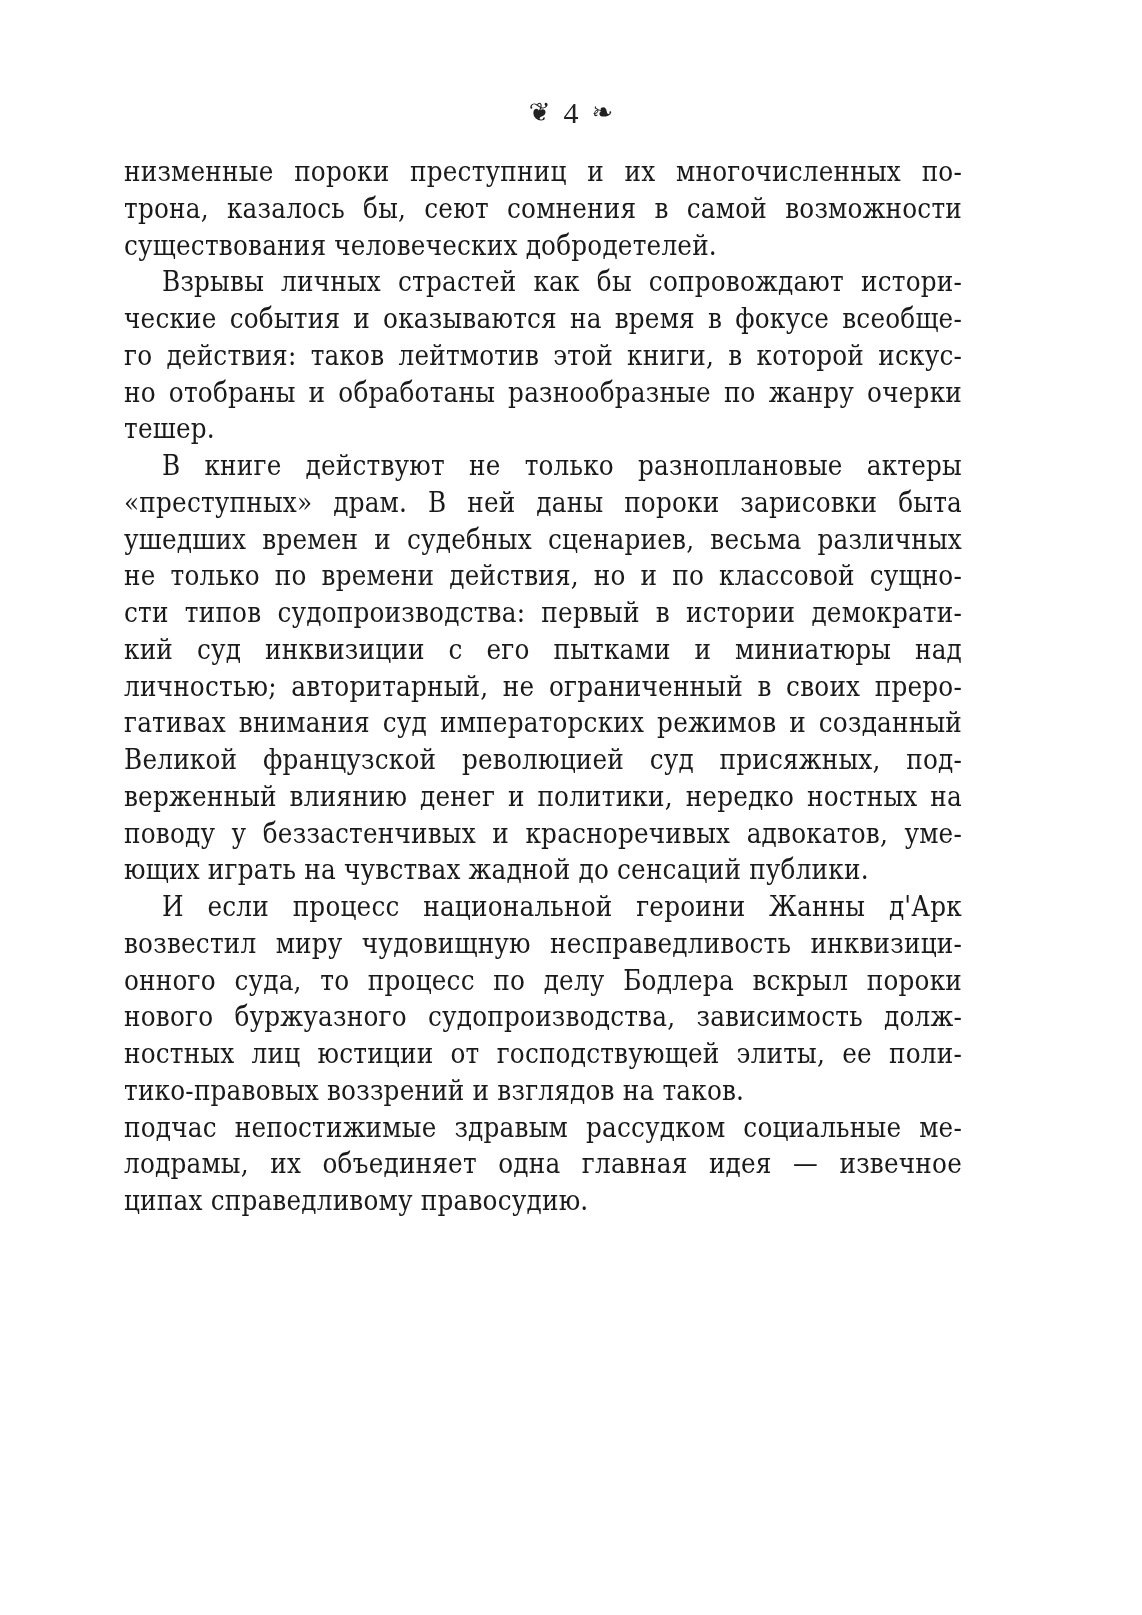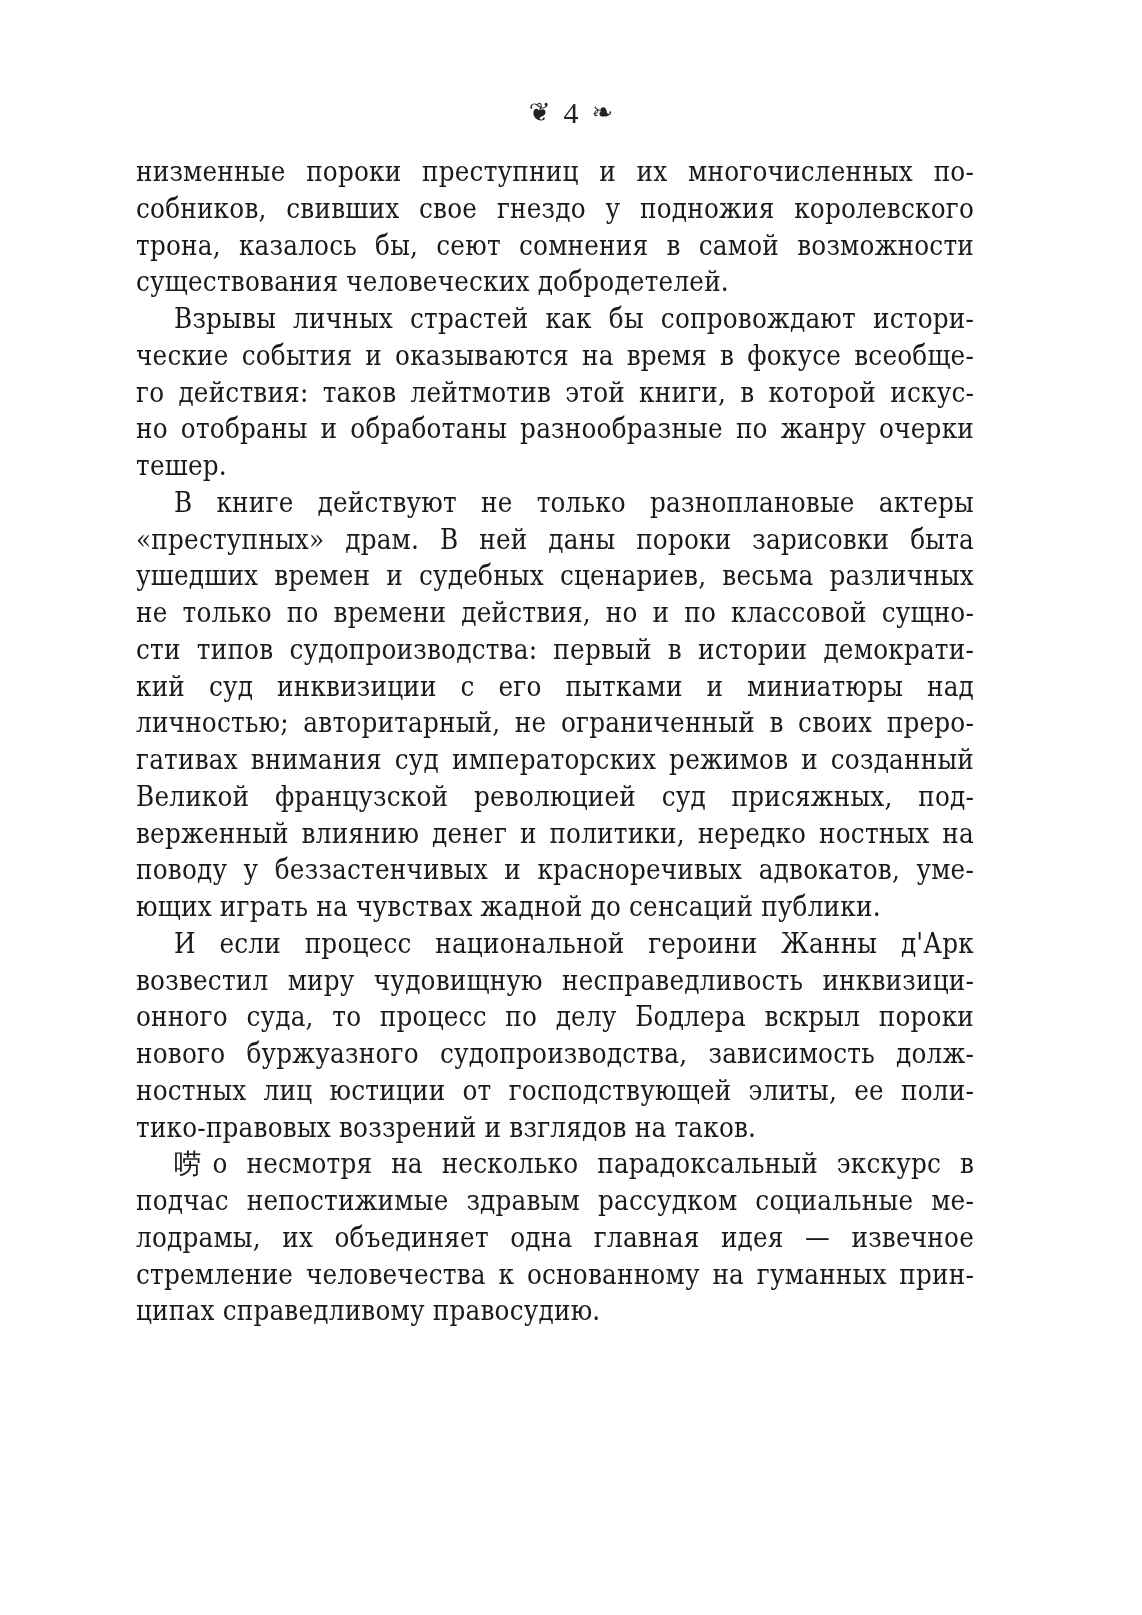--- a/index.html
+++ b/index.html
@@ -33,21 +33,21 @@
       margin: 0 6px;
     }
     .page-header .num {
       display: inline-block;
       vertical-align: middle;
       font-size: 30px;
     }
     .text-body {
       position: absolute;
       top: 153px;
-      left: 136px;
+      left: 124px;
       width: 838px;
     }
     .line {
       display: block;
       height: 36.75px;
       line-height: 36.75px;
       font-size: 27.5px;
       letter-spacing: 0.2px;
       white-space: nowrap;
       text-align: justify;
@@ -72,21 +72,20 @@
 <div class="page-header">
   <span class="orn">❦</span>
   <span class="num">4</span>
   <span class="orn">❧</span>
 </div>
 
 <div class="text-body">
 
   <div class="para">
     <span class="line">низменные пороки преступниц и их многочисленных по-</span>
-    <span class="line">собников, свивших свое гнездо у подножия королевского</span>
     <span class="line">трона, казалось бы, сеют сомнения в самой возможности</span>
     <span class="line last">существования человеческих добродетелей.</span>
   </div>
 
   <div class="para">
     <span class="line indent">Взрывы личных страстей как бы сопровождают истори-</span>
     <span class="line">ческие события и оказываются на время в фокусе всеобще-</span>
     <span class="line">го действия: таков лейтмотив этой книги, в которой искус-</span>
     <span class="line">но отобраны и обработаны разнообразные по жанру очерки</span>
     <span class="line last">тешер.</span>
@@ -110,20 +109,18 @@
   <div class="para">
     <span class="line indent">И если процесс национальной героини Жанны д'Арк</span>
     <span class="line">возвестил миру чудовищную несправедливость инквизици-</span>
     <span class="line">онного суда, то процесс по делу Бодлера вскрыл пороки</span>
     <span class="line">нового буржуазного судопроизводства, зависимость долж-</span>
     <span class="line">ностных лиц юстиции от господствующей элиты, ее поли-</span>
     <span class="line last">тико-правовых воззрений и взглядов на таков.</span>
   </div>
 
   <div class="para">
-    <span class="line indent">唠о несмотря на несколько парадоксальный экскурс в</span>
     <span class="line">подчас непостижимые здравым рассудком социальные ме-</span>
     <span class="line">лодрамы, их объединяет одна главная идея — извечное</span>
-    <span class="line">стремление человечества к основанному на гуманных прин-</span>
     <span class="line last">ципах справедливому правосудию.</span>
   </div>
 
 </div>
 
 </body></html>

